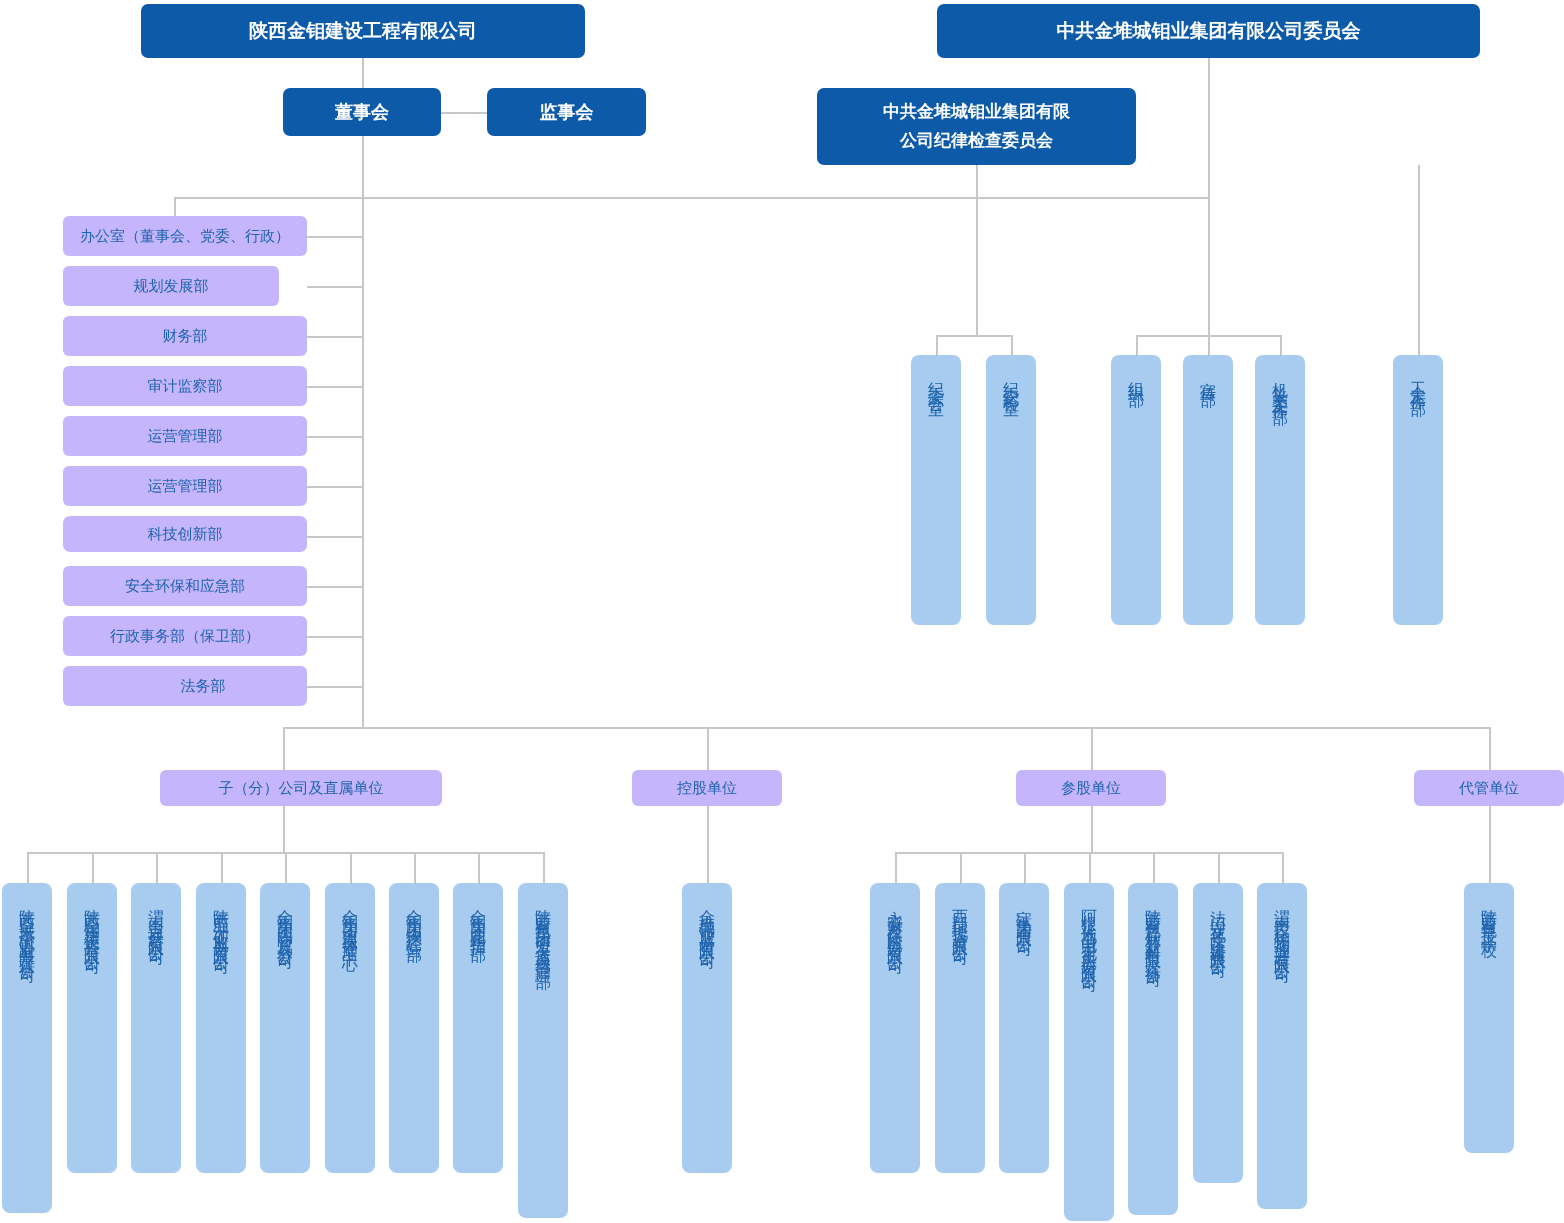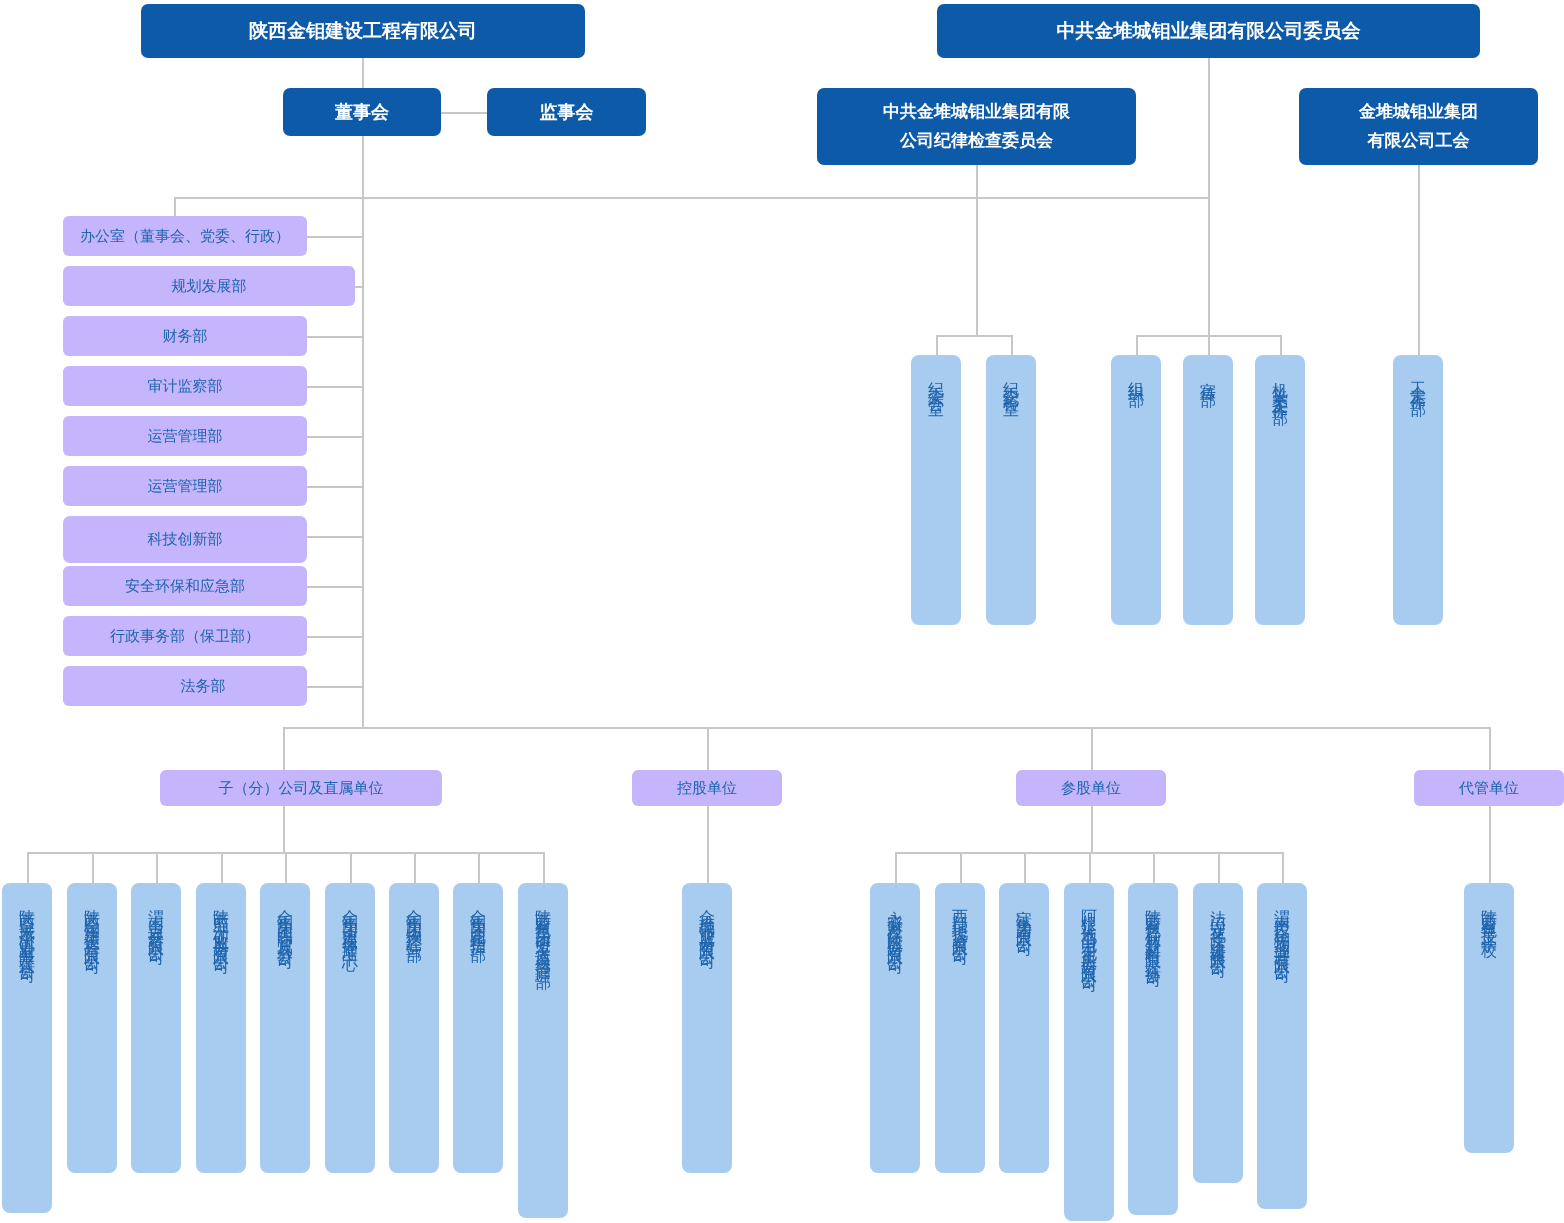--- a/index.html
+++ b/index.html
@@ -78,30 +78,28 @@
   <div class="vl" style="left:1218px;top:852px;height:31px;"></div>
   <div class="vl" style="left:1282px;top:852px;height:31px;"></div>
 
   <div class="dark f19" style="left:141px;top:4px;width:444px;height:54px;">陕西金钼建设工程有限公司</div>
   <div class="dark f19" style="left:937px;top:4px;width:543px;height:54px;">中共金堆城钼业集团有限公司委员会</div>
 
   <div class="dark f18" style="left:283px;top:88px;width:158px;height:48px;">董事会</div>
   <div class="dark f18" style="left:487px;top:88px;width:159px;height:48px;">监事会</div>
   <div class="dark f17" style="left:817px;top:88px;width:319px;height:77px;">中共金堆城钼业集团有限
 公司纪律检查委员会</div>
-  <div class="dark f17" style="left:1299px;top:88px;width:239px;height:77px;">金堆城钼业集团
-有限公司工会</div>
 
   <div class="lite" style="left:63px;top:216px;width:244px;height:40px;">办公室（董事会、党委、行政）</div>
-  <div class="lite" style="left:63px;top:266px;width:292px;height:40px;">规划发展部</div>
+  <div class="lite" style="left:63px;top:266px;width:216px;height:40px;">规划发展部</div>
   <div class="lite" style="left:63px;top:316px;width:244px;height:40px;">财务部</div>
   <div class="lite" style="left:63px;top:366px;width:244px;height:40px;">审计监察部</div>
   <div class="lite" style="left:63px;top:416px;width:244px;height:40px;">运营管理部</div>
   <div class="lite" style="left:63px;top:466px;width:244px;height:40px;">运营管理部</div>
-  <div class="lite" style="left:63px;top:516px;width:244px;height:47px;border-radius:7px;">科技创新部</div>
+  <div class="lite" style="left:63px;top:516px;width:244px;height:36px;border-radius:7px;">科技创新部</div>
   <div class="lite" style="left:63px;top:566px;width:244px;height:40px;">安全环保和应急部</div>
   <div class="lite" style="left:63px;top:616px;width:244px;height:40px;">行政事务部（保卫部）</div>
   <div class="lite" style="left:63px;top:666px;width:244px;height:40px;padding-left:36px;">法务部</div>
 
   <div class="vbox" style="left:911px;top:355px;height:270px;">纪委综合室</div>
   <div class="vbox" style="left:986px;top:355px;height:270px;">纪委纪检室</div>
   <div class="vbox" style="left:1111px;top:355px;height:270px;">组织部</div>
   <div class="vbox" style="left:1183px;top:355px;height:270px;">宣传部</div>
   <div class="vbox" style="left:1255px;top:355px;height:270px;">机关党委工作部</div>
   <div class="vbox" style="left:1393px;top:355px;height:270px;">工会工作部</div>

